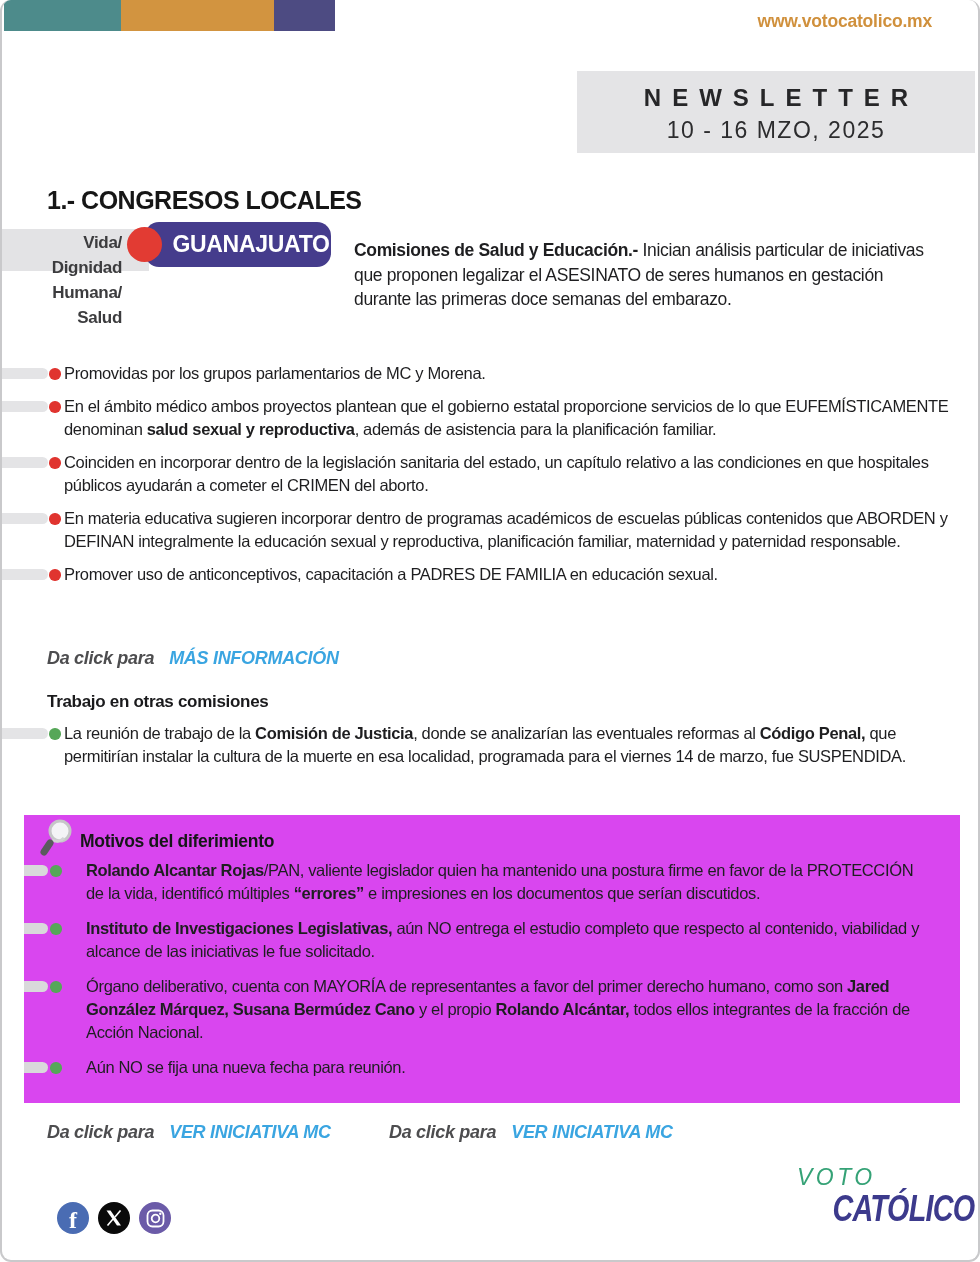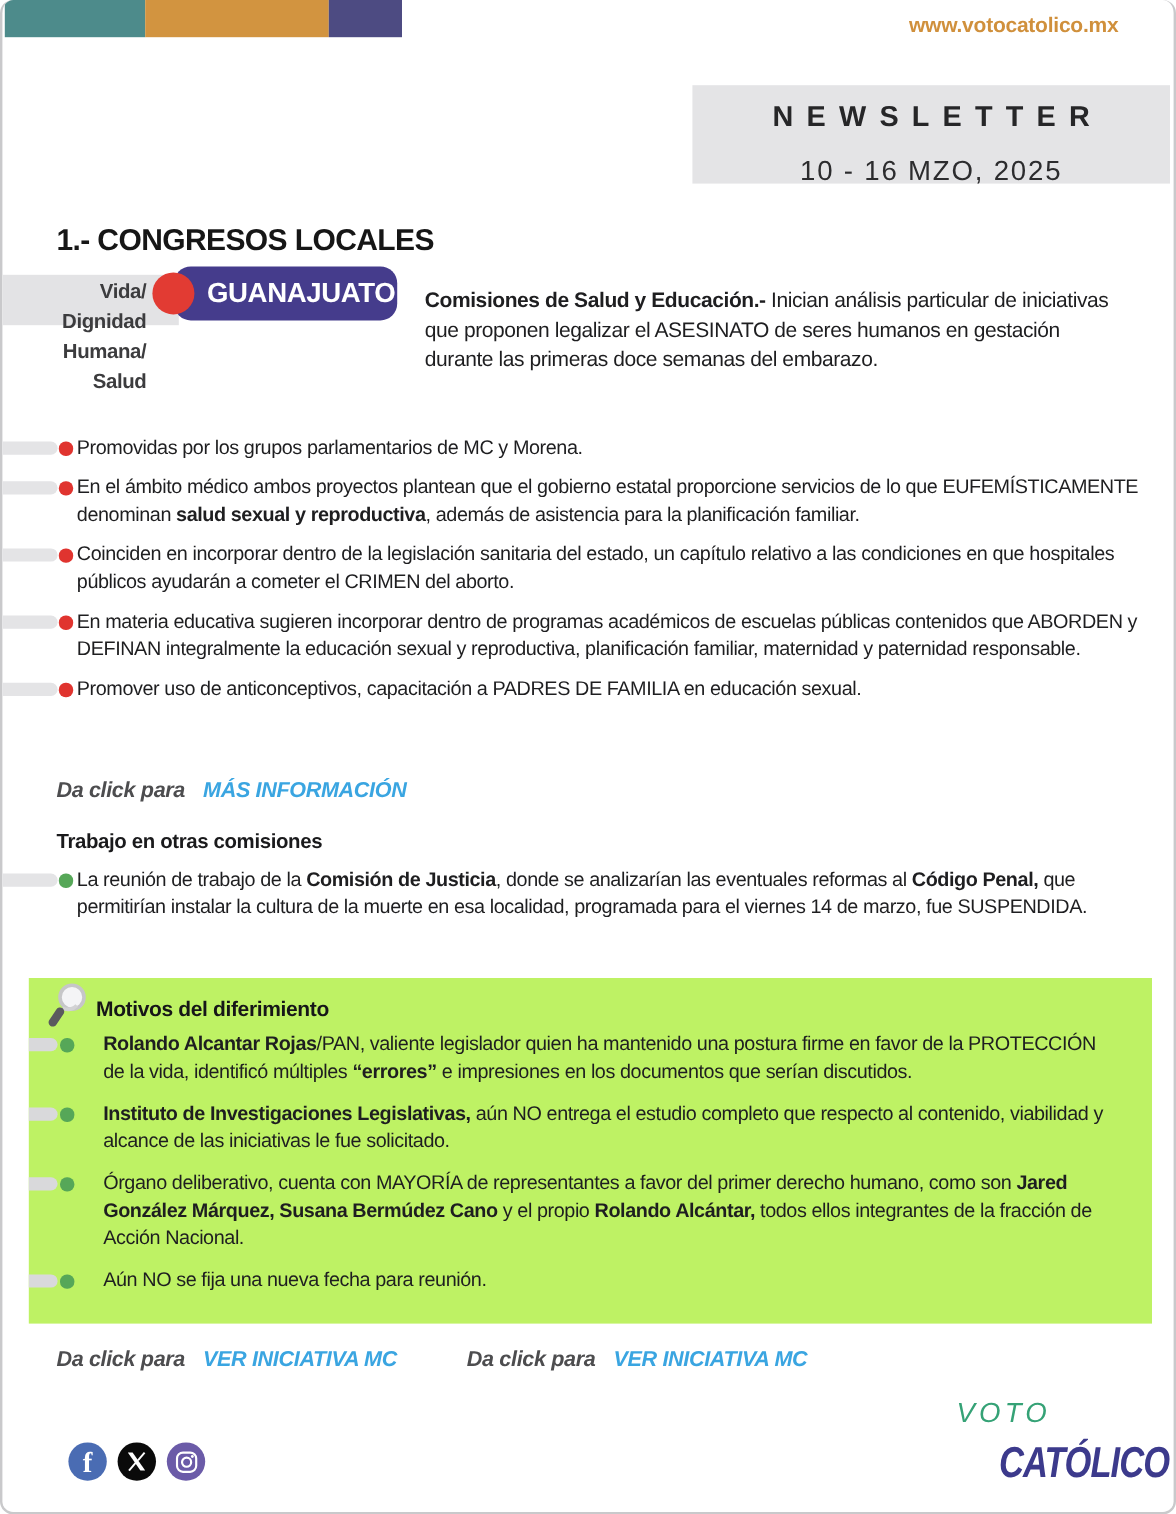--- a/index.html
+++ b/index.html
@@ -12,21 +12,21 @@
   .topbar { position:absolute; top:0; left:2px; height:31px; display:flex; }
   .topbar .seg1 { width:117px; background:#4d8b8b; }
   .topbar .seg2 { width:153px; background:#d29440; }
   .topbar .seg3 { width:61px;  background:#4d4b82; }
 
   .site-url { position:absolute; top:11px; right:46px; font-size:17.5px; font-weight:bold; color:#d0903c; letter-spacing:-0.2px; }
 
   
   .nl-box { position:absolute; left:575px; top:71px; width:398px; height:82px; background:#e4e4e6; text-align:center; padding-top:13px; }
   .nl-title { font-size:24px; font-weight:bold; letter-spacing:11px; color:#262628; margin-left:11px; }
-  .nl-date  { font-size:23px; letter-spacing:1.5px; color:#2c2c2e; margin-top:17px; }
+  .nl-date  { font-size:23px; letter-spacing:1.5px; color:#2c2c2e; margin-top:5px; }
 
   .h1 { position:absolute; left:45px; top:186px; font-size:25px; font-weight:bold; color:#161616; letter-spacing:-0.5px; }
 
   
   .cat-strip { position:absolute; left:0; top:229px; width:147px; height:42px; background:#e3e3e5; }
   .cat-text  { position:absolute; left:0; top:230px; width:120px; text-align:right; font-size:17px; font-weight:bold; color:#3c3c3e; line-height:25px; letter-spacing:-0.3px; }
   .badge { position:absolute; left:143px; top:222px; width:186px; height:45px; background:#453c8c; border-radius:14px;
            color:#fff; font-size:23px; font-weight:bold; letter-spacing:-0.3px; text-align:center; line-height:45px; padding-left:26px; }
   .badge-dot { position:absolute; left:125px; top:227px; width:35px; height:35px; border-radius:50%; background:#e23b33; }
 
@@ -43,21 +43,21 @@
 
   .click-row { position:absolute; left:45px; top:648px; font-size:18px; font-style:italic; font-weight:bold; letter-spacing:-0.3px; }
   .click-prefix { color:#4d4d4f; }
   .click-link { color:#3aa5e1; margin-left:15px; cursor:pointer; }
 
   .subhead { position:absolute; left:45px; top:692px; font-size:17px; font-weight:bold; letter-spacing:-0.3px; color:#1a1a1c; }
 
   .justice { position:absolute; left:0; top:722px; width:962px; }
 
   
-  .info-box { position:absolute; left:22px; top:815px; width:936px; height:288px; background:#bef264; }
+  .info-box { position:absolute; left:22px; top:815px; width:936px; height:288px; background:#d946ef; }
   .info-title { position:absolute; left:56px; top:16px; font-size:17.5px; font-weight:bold; letter-spacing:-0.3px; color:#161618; }
   .mag-icon { position:absolute; left:14px; top:2px; }
   .info-bullets { position:absolute; left:0; top:0; width:100%; padding-top:44px; }
   .info-bullets .bullet { margin-bottom:12px; padding-right:26px; }
   .info-bullets .bullet .strip { background:#d9d9db; width:24px; }
   .info-bullets .bullet .dot { left:26px; }
 
   .links-row { position:absolute; left:45px; top:1122px; font-size:18px; font-style:italic; font-weight:bold; letter-spacing:-0.3px; }
   .links-row .group2 { position:absolute; left:342px; top:0; white-space:nowrap; }
   .links-row .group1 { white-space:nowrap; }
@@ -65,21 +65,21 @@
   
   .social { position:absolute; left:55px; top:1202px; display:flex; gap:9px; }
   .s-circle { width:32px; height:32px; border-radius:50%; display:flex; align-items:center; justify-content:center; cursor:pointer; }
   .s-fb { background:#4a6cb3; }
   .s-x  { background:#0a0a0a; }
   .s-ig { background:#6b5ba8; }
   .fb-f { color:#fff; font-weight:bold; font-size:24px; font-family:"Liberation Serif",serif; margin-top:5px; }
 
   .logo { position:absolute; left:795px; top:1166px; width:142px;font-style:italic; }
   .logo-voto { font-size:23px; letter-spacing:3.5px; color:#35a276; line-height:1; }
-  .logo-cat  { text-align:right; margin-top:12px; }
+  .logo-cat  { text-align:right; margin-top:2px; }
   .logo-cat span { display:inline-block; transform:scaleX(0.8); transform-origin:100% 50%; font-size:36px; font-weight:bold; letter-spacing:-1px; color:#3c3a8c; line-height:1; }
 </style>
 </head>
 <body>
 
 <div class="page">
 
   <div class="topbar">
     <div class="seg1"></div>
     <div class="seg2"></div>

